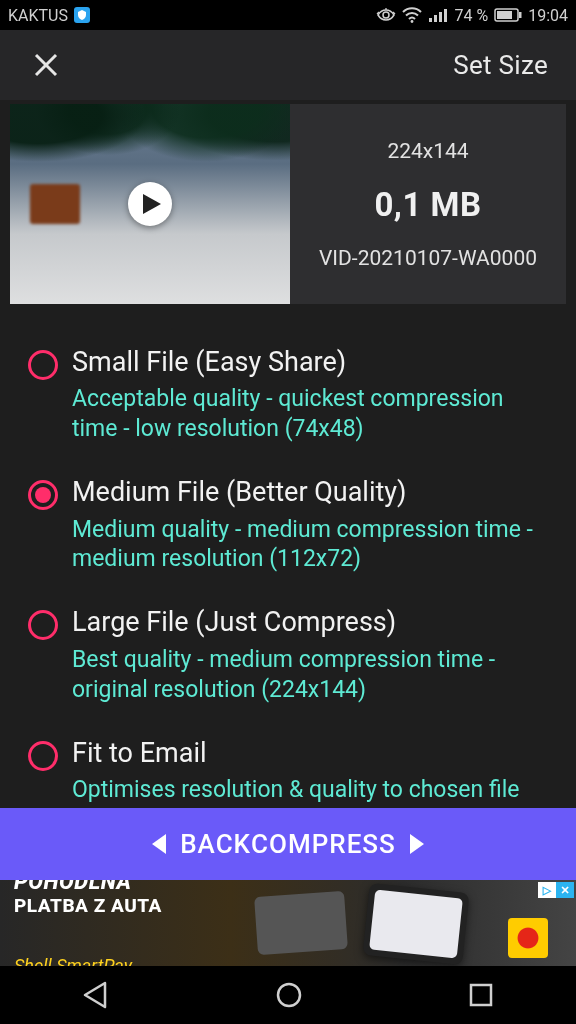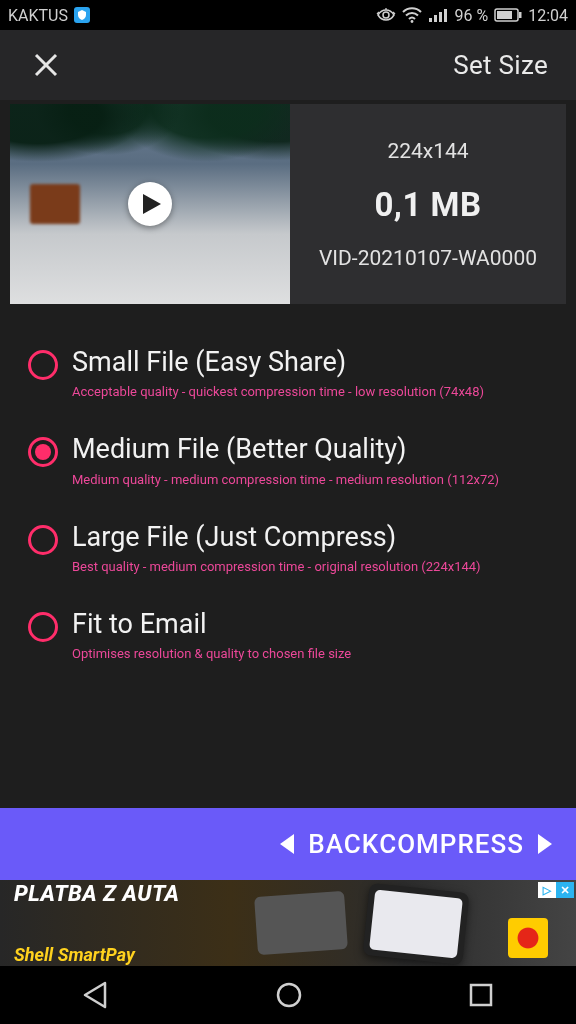--- a/index.html
+++ b/index.html
@@ -30,29 +30,29 @@
   .meta-res { font-size:21px; color:#e2e2e2; }
   .meta-size { font-size:33px; font-weight:700; color:#f0f0f0; letter-spacing:.5px; }
   .meta-name { font-size:21px; color:#e2e2e2; }
   
   .options { flex:1; overflow:hidden; padding-top: 28px; }
   .option { display:flex; align-items:flex-start; padding: 14px 22px 18px 28px; gap:14px; }
   .radio { flex:0 0 30px; width:30px; height:30px; border:3px solid #ff2d6a; border-radius:50%; margin-top:4px; display:flex; align-items:center; justify-content:center; }
   .radio.inner-dot::after { content:""; width:16px; height:16px; background:#ff2d6a; border-radius:50%; }
   .option-text { flex:1; }
   .option-title { font-size:27px; color:#f2f2f2; font-weight:400; margin-bottom:6px; line-height:1.2; }
-  .option-desc { font-size:13px; color:#ec4899; line-height:1.3; }
-  
-  .bottombar { height:72px; background:#6a5af9; display:flex; align-items:center; justify-content:flex-end; padding:0 24px; }
+  .option-desc { font-size:23px; color:#5eead4; line-height:1.3; }
+  
+  .bottombar { height:72px; background:#6a5af9; display:flex; align-items:center; justify-content:center; padding:0 24px; }
   .bb-btn { display:flex; align-items:center; gap:12px; color:#fff; font-size:26px; font-weight:500; letter-spacing:1px; }
   
   .ad { height:86px; background:#111 linear-gradient(90deg,#272727 0%, #3c2f17 40%, #2c2c2c 70%, #444 100%); position:relative; display:flex; align-items:center; padding-left:14px; overflow:hidden; }
   .ad-text1 { font-size:22px; color:#fff; font-weight:800; letter-spacing:.5px; line-height:1.05; font-style:italic; }
-  .ad-text2 { font-size:22px; color:#fff; font-weight:800; letter-spacing:.5px; font-style:italic; }
-  .ad-text3 { font-size:18px; color:#ffd21e; font-weight:700; font-style:italic;margin-top:38px; }
+  .ad-text2 { font-size:19px; color:#fff; font-weight:800; letter-spacing:.5px; }
+  .ad-text3 { font-size:18px; color:#ffd21e; font-weight:400; font-style:italic;margin-top:38px; }
   .ad-badge { position:absolute; top:2px; right:2px; display:flex; }
   .ad-badge span { width:18px; height:16px; font-size:11px; display:flex; align-items:center; justify-content:center; }
   .ad-logo { position:absolute; right:28px; bottom:8px; width:40px; height:40px; background:#ffcc00; border-radius:4px; }
   .ad-logo::after{content:"";position:absolute;left:6px;top:6px;width:28px;height:28px;border-radius:50%;background:radial-gradient(circle at 50% 50%, #e52618 0 50%, #ffcc00 55% 100%);}
   .ad-phone { position:absolute; right:110px; top:8px; width:100px; height:72px; background:#222; border-radius:8px; transform: rotate(6deg); box-shadow:0 3px 8px rgba(0,0,0,.5); }
   .ad-phone::after{content:"";position:absolute;inset:6px;background:#e9e9ee;border-radius:5px;}
   .ad-card { position:absolute; right:230px; top:14px; width:90px; height:58px; background:#555; border-radius:6px; transform: rotate(-4deg); }
   
   .navbar { height:58px; background:#000; display:flex; align-items:center; justify-content:space-around; }
   .navbar svg { display:block; }
@@ -89,29 +89,29 @@
           </svg>
       </span>
       <span>
         <svg width="20" height="16" viewBox="0 0 20 16">
             <rect x="1" y="11" width="3" height="4" fill="#d0d0d0"></rect>
             <rect x="6" y="8" width="3" height="7" fill="#d0d0d0"></rect>
             <rect x="11" y="5" width="3" height="10" fill="#d0d0d0"></rect>
             <rect x="16" y="2" width="3" height="13" fill="#d0d0d0"></rect>
           </svg>
       </span>
-      <span>96 %</span>
+      <span>74 %</span>
       <span>
         <svg width="28" height="14" viewBox="0 0 28 14">
             <rect x="1" y="1" width="23" height="12" rx="2" fill="none" stroke="#d0d0d0" stroke-width="1.5"></rect>
             <rect x="3" y="3" width="15" height="8" fill="#d0d0d0"></rect>
             <rect x="25" y="4" width="2.5" height="6" fill="#d0d0d0"></rect>
           </svg>
       </span>
-      <span>12:04</span>
+      <span>19:04</span>
     </div>
   </div>
 
   <div class="header">
     <div class="close-icon">
       <svg width="26" height="26" viewBox="0 0 26 26">
           <line x1="3" y1="3" x2="23" y2="23" stroke="#e6e6e6" stroke-width="3"></line>
           <line x1="23" y1="3" x2="3" y2="23" stroke="#e6e6e6" stroke-width="3"></line>
         </svg>
     </div>
@@ -179,20 +179,21 @@
     <div class="bb-btn">
       <span>COMPRESS</span>
       <svg width="16" height="22" viewBox="0 0 16 22">
           <polygon points="2,1 16,11 2,21" fill="#fff"></polygon>
         </svg>
     </div>
   </div>
 
   <div class="ad">
     <div>
+      <div class="ad-text1">POHODLNÁ</div>
       <div class="ad-text2">PLATBA Z AUTA</div>
       <div class="ad-text3">Shell SmartPay</div>
     </div>
     <div class="ad-card"></div>
     <div class="ad-phone"></div>
     <div class="ad-logo"></div>
     <div class="ad-badge">
       <span style="background:#fff;color:#2bb4f0;font-weight:bold">▷</span>
       <span style="background:#2bb4f0;color:#fff;font-weight:bold">✕</span>
     </div>

